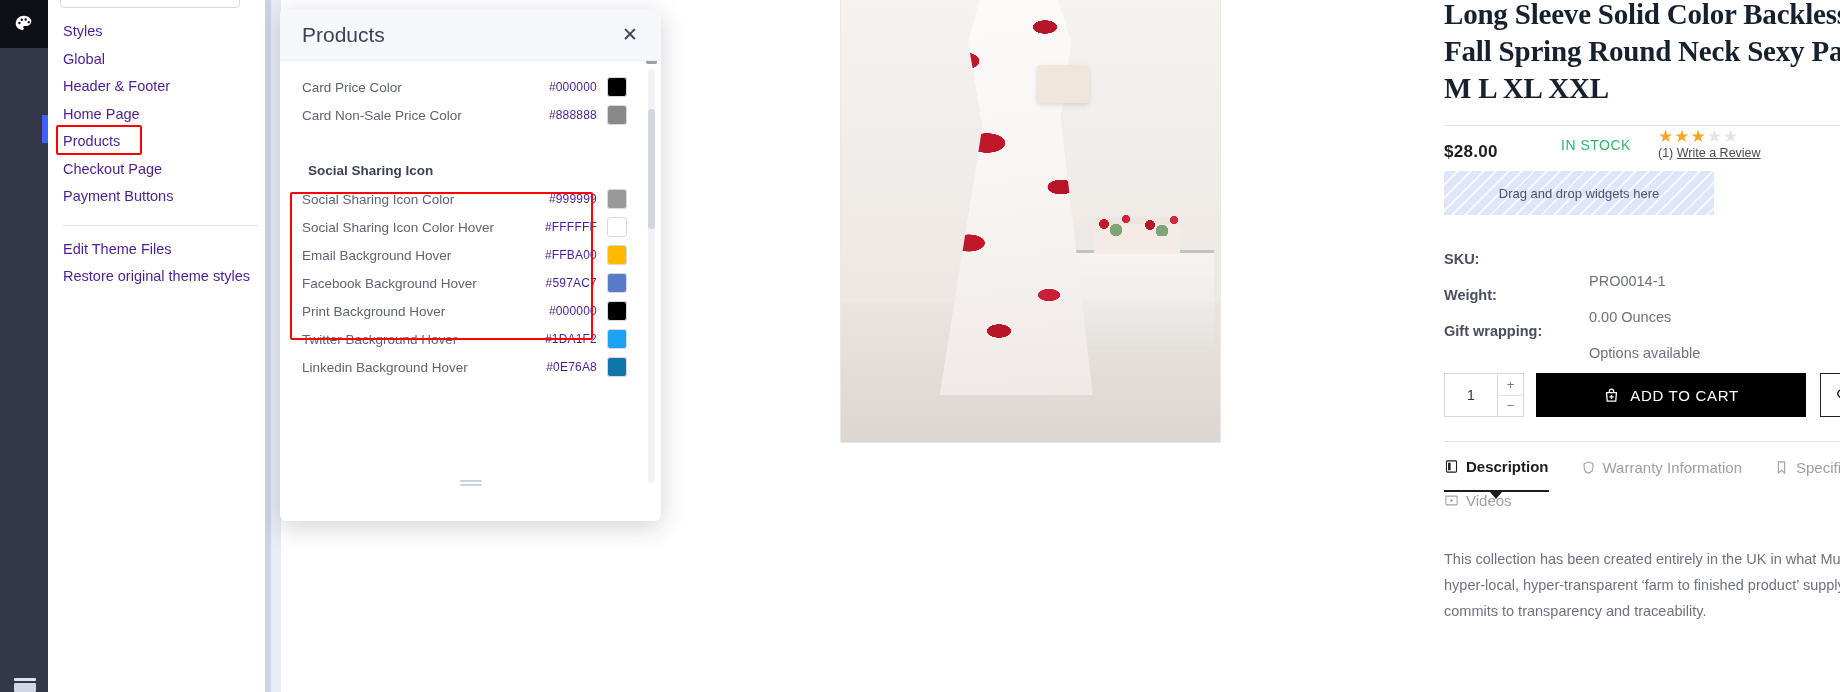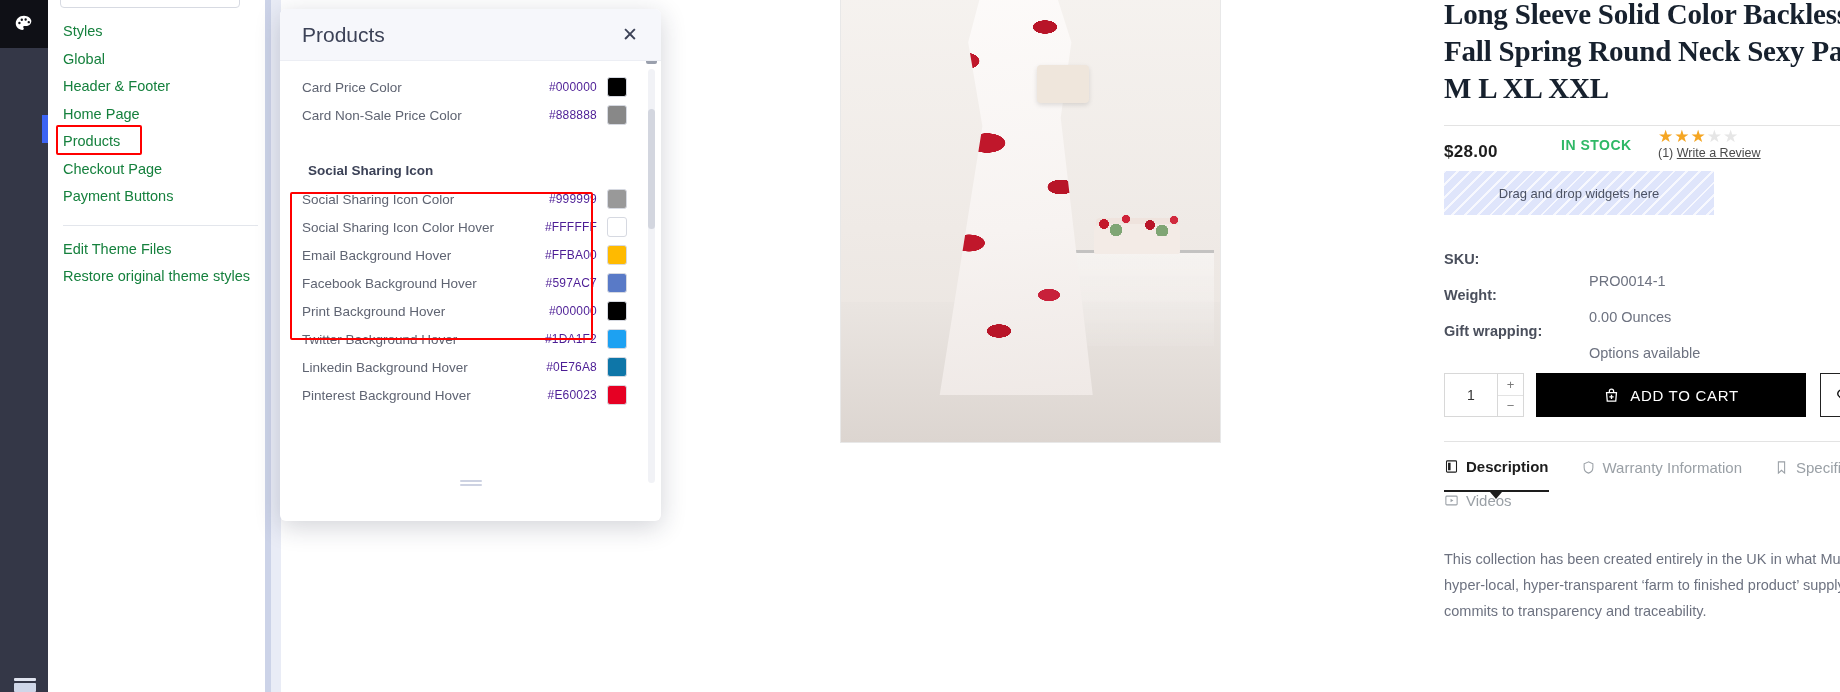--- a/index.html
+++ b/index.html
@@ -41,21 +41,21 @@
     background: #ffffff;
   }
   .menu-top-stub {
     position:absolute; left:12px; top:-12px; width: 180px; height: 20px;
     border:1px solid #d7dae2; border-radius:4px; background:#fff;
   }
   .menu-list { position:absolute; left:0; top:18px; width:225px; }
   .menu-item {
     height: 27.5px; line-height: 27.5px;
     padding-left: 15px;
-    font-size: 14.5px; color: #15803d;
+    font-size: 14.5px; color: #4c1d95;
     white-space: nowrap;
     cursor: pointer;
   }
   .menu-item.active-outline {
     position: relative;
   }
   .menu-item.active-outline::after {
     content:"";
     position:absolute; left: 8px; top: -3px;
     width: 82px; height: 26px;
@@ -221,21 +221,21 @@
     margin-top: 9px;
     width: 270px; height: 44px;
     background-color: #dfe5fb;
     background-image: repeating-linear-gradient(135deg, rgba(255,255,255,.75) 0 2px, transparent 2px 9px);
     display:flex; align-items:center; justify-content:center;
     color:#4b5163; font-size: 13px;
   }
 
   .stock {
     position:absolute; left: 117px; top: 137px;
-    color:#2eb866; font-size: 14px; font-weight: 700; letter-spacing:.5px;
+    color:#2eb866; font-size: 14px; font-weight: 400; letter-spacing:.5px;
   }
   .rating { position:absolute; left: 214px; top: 128px; width: 150px; }
   .stars { display:flex; gap: 1px; }
   .star { font-size: 17px; line-height: 17px; color:#e6e6e6; }
   .star.on { color:#f5a623; }
   .rating-line { margin-top: 1px; font-size: 12.5px; color:#4a4a4a; white-space:nowrap;}
   .rating-line a { color:#4a4a4a; text-decoration: underline; }
 
   .specs { margin-top: 26px; }
   .spec-row { display:flex; height: 36px; align-items:center; }
@@ -483,25 +483,20 @@
       <div class="row">
         <div class="row-label">Twitter Background Hover</div>
         <div class="row-value">#1DA1F2</div>
         <div class="swatch" style="background:#1DA1F2"></div>
       </div>
       <div class="row">
         <div class="row-label">Linkedin Background Hover</div>
         <div class="row-value">#0E76A8</div>
         <div class="swatch" style="background:#0E76A8"></div>
       </div>
-      <div class="row">
-        <div class="row-label">Pinterest Background Hover</div>
-        <div class="row-value">#E60023</div>
-        <div class="swatch" style="background:#E60023"></div>
-      </div>
 
       <div class="highlight-box" style="left:10px; top:131px; width:303px; height:148px;"></div>
 
       <div class="panel-footer-handle">
         <div class="handle-lines">
             <i></i>
             <i></i>
           </div>
       </div>
     </div>

